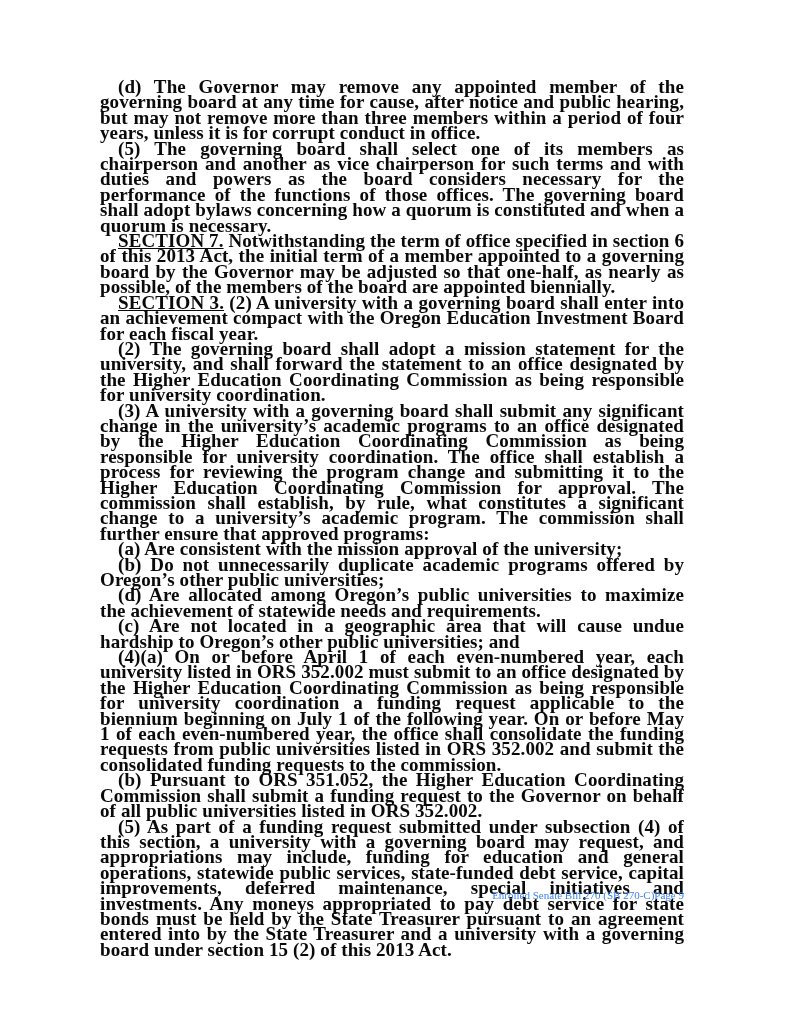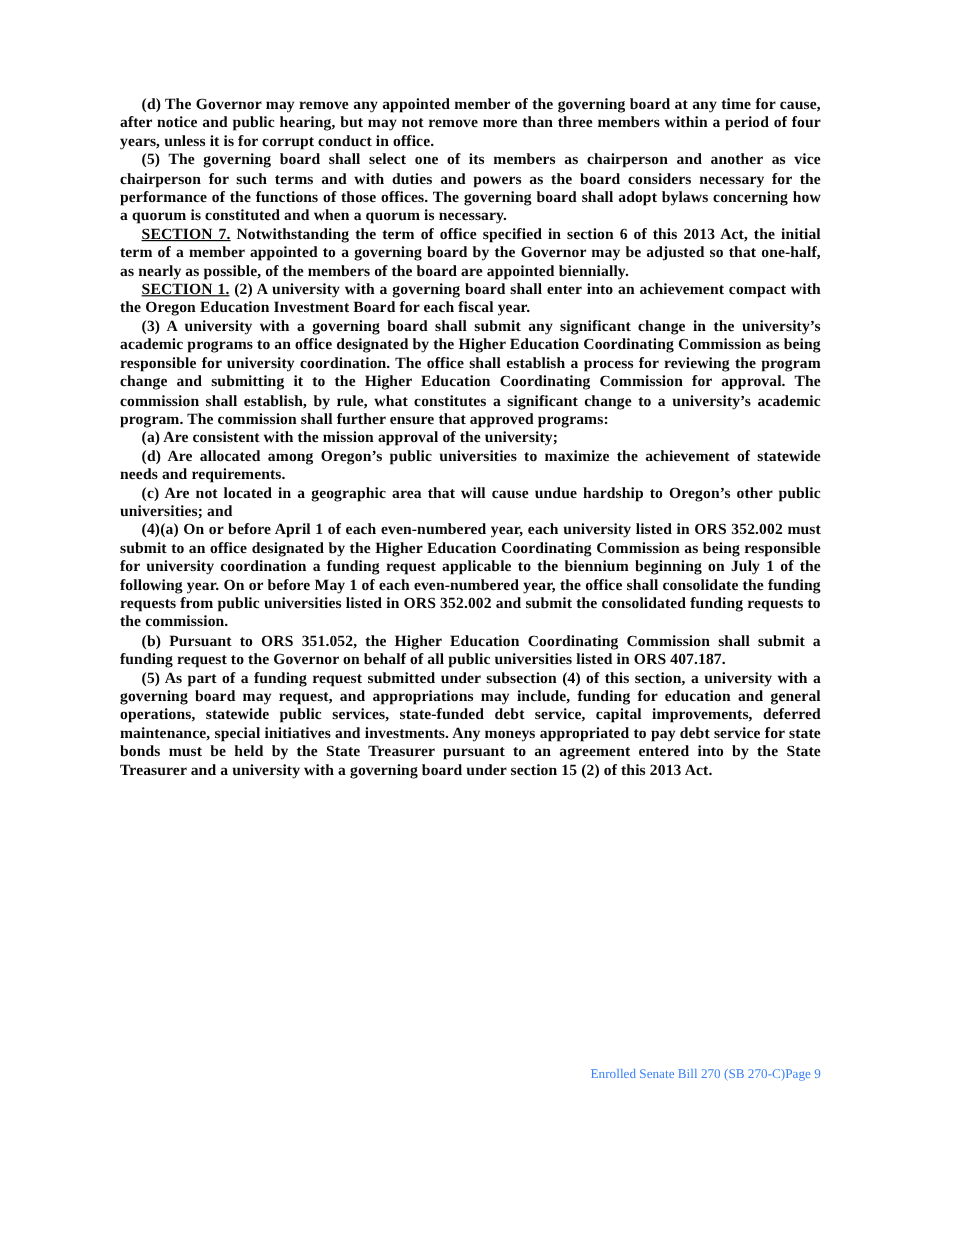--- a/index.html
+++ b/index.html
@@ -14,21 +14,21 @@
     background: #ffffff;
     overflow: hidden;
     font-family: "Liberation Serif", "DejaVu Serif", serif;
     color: #0a0a0a;
   }
   .doc-body {
     position: absolute;
     left: 100px;
     top: 79px;
     width: 584px;
-    font-size: 13px;
+    font-size: 19px;
     line-height: 15.4px;
     font-weight: bold;
     text-align: justify;
     letter-spacing: 0.1px;
   }
   .doc-body p {
     margin: 0;
     padding: 0;
     text-indent: 18px;
   }
@@ -54,35 +54,37 @@
 <div class="sheet">
   <div class="doc-body" id="doc-body">
   <p><span class="para-text">(d) The Governor may remove any appointed member of the governing board at any time for cause, after notice and public hearing, but may not remove more than three members within a period of four years, unless it is for corrupt conduct in office.</span></p>
 
 
   <p><span class="para-text">(5) The governing board shall select one of its members as chairperson and another as vice chairperson for such terms and with duties and powers as the board considers necessary for the performance of the functions of those offices. The governing board shall adopt bylaws concerning how a quorum is constituted and when a quorum is necessary.</span></p>
 
 
   <p><span class="section-label">SECTION 7.</span><span class="para-text"> Notwithstanding the term of office specified in section 6 of this 2013 Act, the initial term of a member appointed to a governing board by the Governor may be adjusted so that one-half, as nearly as possible, of the members of the board are appointed biennially.</span></p>
 
-  <p><span class="section-label">SECTION 1.</span><span class="para-text"> (2) A university with a governing board shall enter into an achievement compact with the Oregon Education Investment Board for each fiscal year.</span></p>
+  <p><span class="section-label">SECTION 3.</span><span class="para-text"> (2) A university with a governing board shall enter into an achievement compact with the Oregon Education Investment Board for each fiscal year.</span></p>
 
+  <p><span class="para-text">(2) The governing board shall adopt a mission statement for the university, and shall forward the statement to an office designated by the Higher Education Coordinating Commission as being responsible for university coordination.</span></p>
 
   <p><span class="para-text">(3) A university with a governing board shall submit any significant change in the university’s academic programs to an office designated by the Higher Education Coordinating Commission as being responsible for university coordination. The office shall establish a process for reviewing the program change and submitting it to the Higher Education Coordinating Commission for approval. The commission shall establish, by rule, what constitutes a significant change to a university’s academic program. The commission shall further ensure that approved programs:</span></p>
 
   <p><span class="para-text">(a) Are consistent with the mission approval of the university;</span></p>
 
+  <p><span class="para-text">(b) Do not unnecessarily duplicate academic programs offered by Oregon’s other public universities;</span></p>
 
   <p><span class="para-text">(d) Are allocated among Oregon’s public universities to maximize the achievement of statewide needs and requirements.</span></p>
 
   <p><span class="para-text">(c) Are not located in a geographic area that will cause undue hardship to Oregon’s other public universities; and</span></p>
 
   <p><span class="para-text">(4)(a) On or before April 1 of each even-numbered year, each university listed in ORS 352.002 must submit to an office designated by the Higher Education Coordinating Commission as being responsible for university coordination a funding request applicable to the biennium beginning on July 1 of the following year. On or before May 1 of each even-numbered year, the office shall consolidate the funding requests from public universities listed in ORS 352.002 and submit the consolidated funding requests to the commission.</span></p>
 
-  <p><span class="para-text">(b) Pursuant to ORS 351.052, the Higher Education Coordinating Commission shall submit a funding request to the Governor on behalf of all public universities listed in ORS 407.187.</span></p>
+  <p><span class="para-text">(b) Pursuant to ORS 351.052, the Higher Education Coordinating Commission shall submit a funding request to the Governor on behalf of all public universities listed in ORS 352.002.</span></p>
 
 
   <p><span class="para-text">(5) As part of a funding request submitted under subsection (4) of this section, a university with a governing board may request, and appropriations may include, funding for education and general operations, statewide public services, state-funded debt service, capital improvements, deferred maintenance, special initiatives and investments. Any moneys appropriated to pay debt service for state bonds must be held by the State Treasurer pursuant to an agreement entered into by the State Treasurer and a university with a governing board under section 15 (2) of this 2013 Act.</span></p>
 
 </div>
   <div class="page-footer">
     <span>Enrolled Senate Bill 270 (SB 270-C)</span>
     <span>Page 9</span>
   </div>
 </div>

